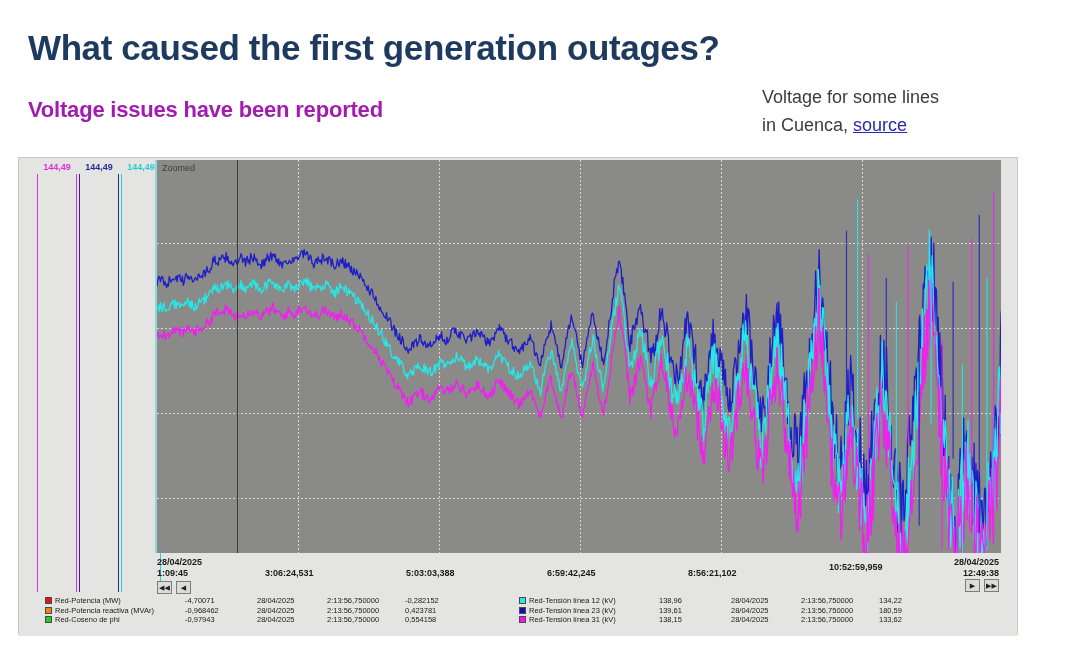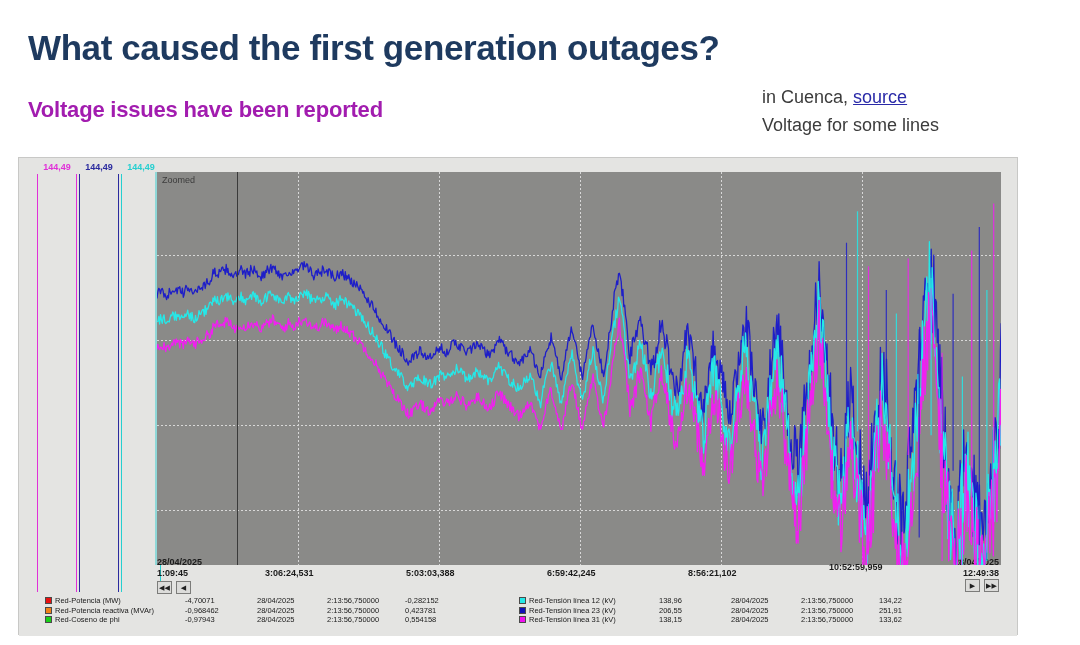--- a/index.html
+++ b/index.html
@@ -60,21 +60,21 @@
   }
   .ruler .v-top { top:1px; }
   .ruler .v-bot { bottom:1px; }
 
   #ruler-31 { left:18px;  width:40px; color:#e030d8; }
   #ruler-23 { left:60px;  width:40px; color:#2a2a9e; }
   #ruler-12 { left:102px; width:40px; color:#25cfd0; }
 
   
   #plot {
-    position:absolute; left:136px; top:14px;
+    position:absolute; left:136px; top:2px;
     width:846px; height:393px;
     background:#8a8a88;
     border-left:2px solid #8fd8d8;
     overflow:hidden;
   }
   #zoomed-label {
     position:absolute; left:5px; top:3px;
     font-size:9px; color:#3c3c3c; z-index:5;
   }
   .hgrid, .vgrid {
@@ -126,24 +126,24 @@
   .ldate  { display:inline-block; width:70px; }
   .ltime  { display:inline-block; width:78px; }
   .lval2  { display:inline-block; }
 </style>
 </head>
 <body>
 
 <div id="slide-title">What caused the first generation outages?</div>
 <div id="slide-subtitle">Voltage issues have been reported</div>
 <div id="caption">
+  <div>Voltage for some lines</div>
   <div>
     <span>in Cuenca, </span><a href="#">source</a>
   </div>
-  <div>Voltage for some lines</div>
 </div>
 
 <div id="app-window">
 
   <div class="ruler" id="ruler-31">
     <div class="rail"></div>
     <div class="v-top">144,49</div>
     <div class="v-bot">124,77</div>
   </div>
   <div class="ruler" id="ruler-23">
@@ -212,18 +212,18 @@
   </div>
 
   <div id="legend">
     <div class="lcol" id="lcol-left">
         <div class="lrow"><span class="swatch" style="background: rgb(232, 16, 16);"></span><span class="lname">Red-Potencia (MW)</span><span class="lval">-4,70071</span><span class="ldate">28/04/2025</span><span class="ltime">2:13:56,750000</span><span class="lval2">-0,282152</span></div>
         <div class="lrow"><span class="swatch" style="background: rgb(240, 128, 24);"></span><span class="lname">Red-Potencia reactiva (MVAr)</span><span class="lval">-0,968462</span><span class="ldate">28/04/2025</span><span class="ltime">2:13:56,750000</span><span class="lval2">0,423781</span></div>
         <div class="lrow"><span class="swatch" style="background: rgb(24, 208, 24);"></span><span class="lname">Red-Coseno de phi</span><span class="lval">-0,97943</span><span class="ldate">28/04/2025</span><span class="ltime">2:13:56,750000</span><span class="lval2">0,554158</span></div>
       </div>
     <div class="lcol" id="lcol-right">
         <div class="lrow"><span class="swatch" style="background: rgb(37, 232, 232);"></span><span class="lname">Red-Tensión línea 12 (kV)</span><span class="lval">138,96</span><span class="ldate">28/04/2025</span><span class="ltime">2:13:56,750000</span><span class="lval2">134,22</span></div>
-        <div class="lrow"><span class="swatch" style="background: rgb(16, 16, 184);"></span><span class="lname">Red-Tensión línea 23 (kV)</span><span class="lval">206,55</span><span class="ldate">28/04/2025</span><span class="ltime">2:13:56,750000</span><span class="lval2">251,91</span></div>
+        <div class="lrow"><span class="swatch" style="background: rgb(16, 16, 184);"></span><span class="lname">Red-Tensión línea 23 (kV)</span><span class="lval">139,61</span><span class="ldate">28/04/2025</span><span class="ltime">2:13:56,750000</span><span class="lval2">180,59</span></div>
         <div class="lrow"><span class="swatch" style="background: rgb(240, 16, 240);"></span><span class="lname">Red-Tensión línea 31 (kV)</span><span class="lval">138,15</span><span class="ldate">28/04/2025</span><span class="ltime">2:13:56,750000</span><span class="lval2">133,62</span></div>
       </div>
   </div>
 
 </div>
 
 </body></html>

